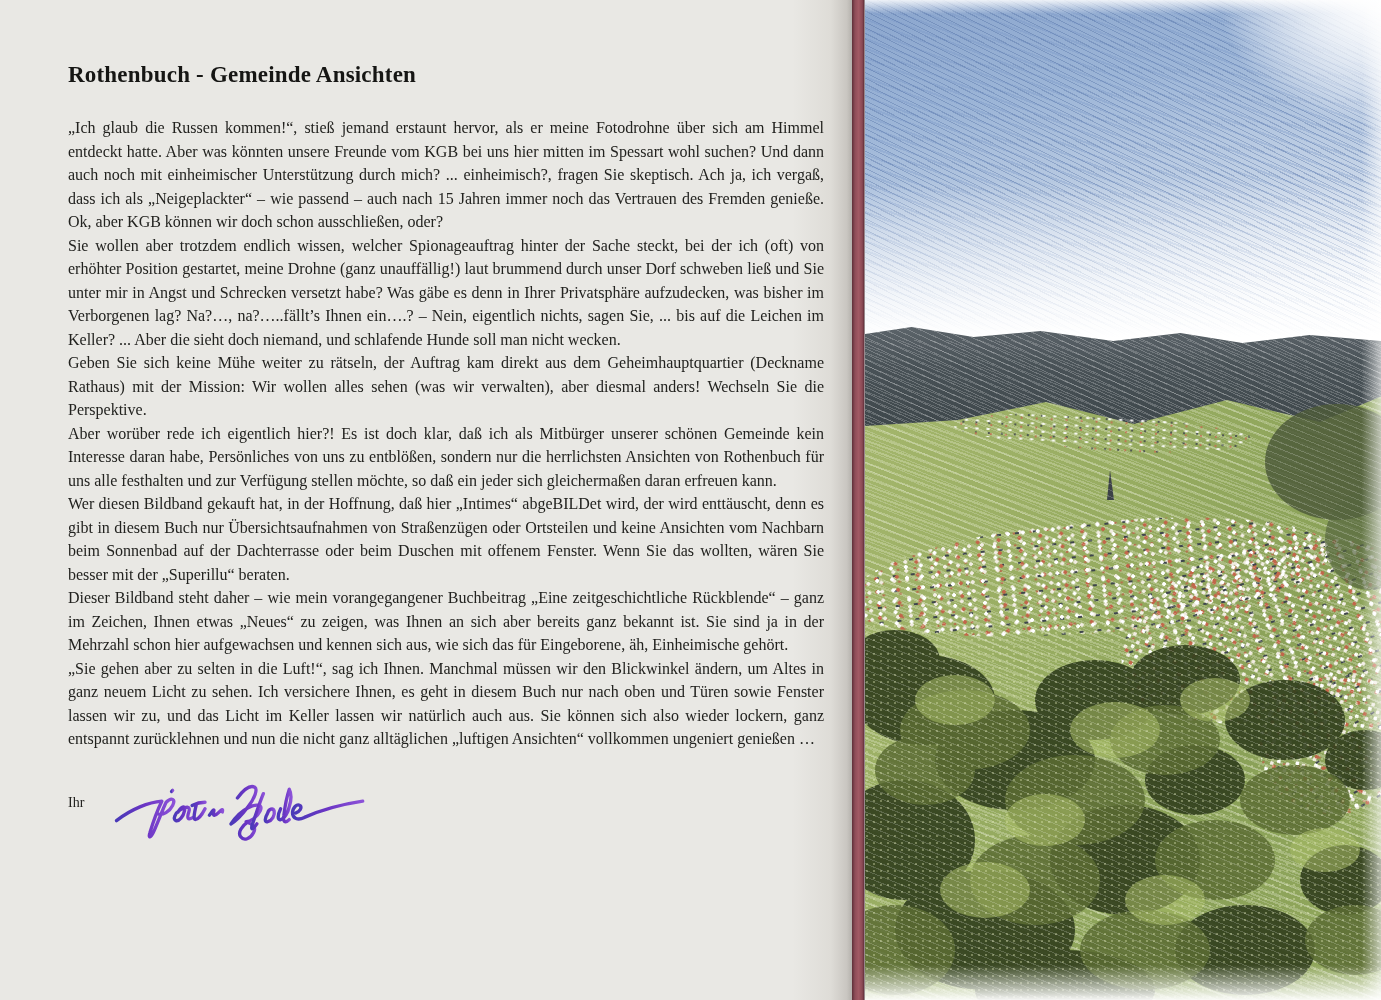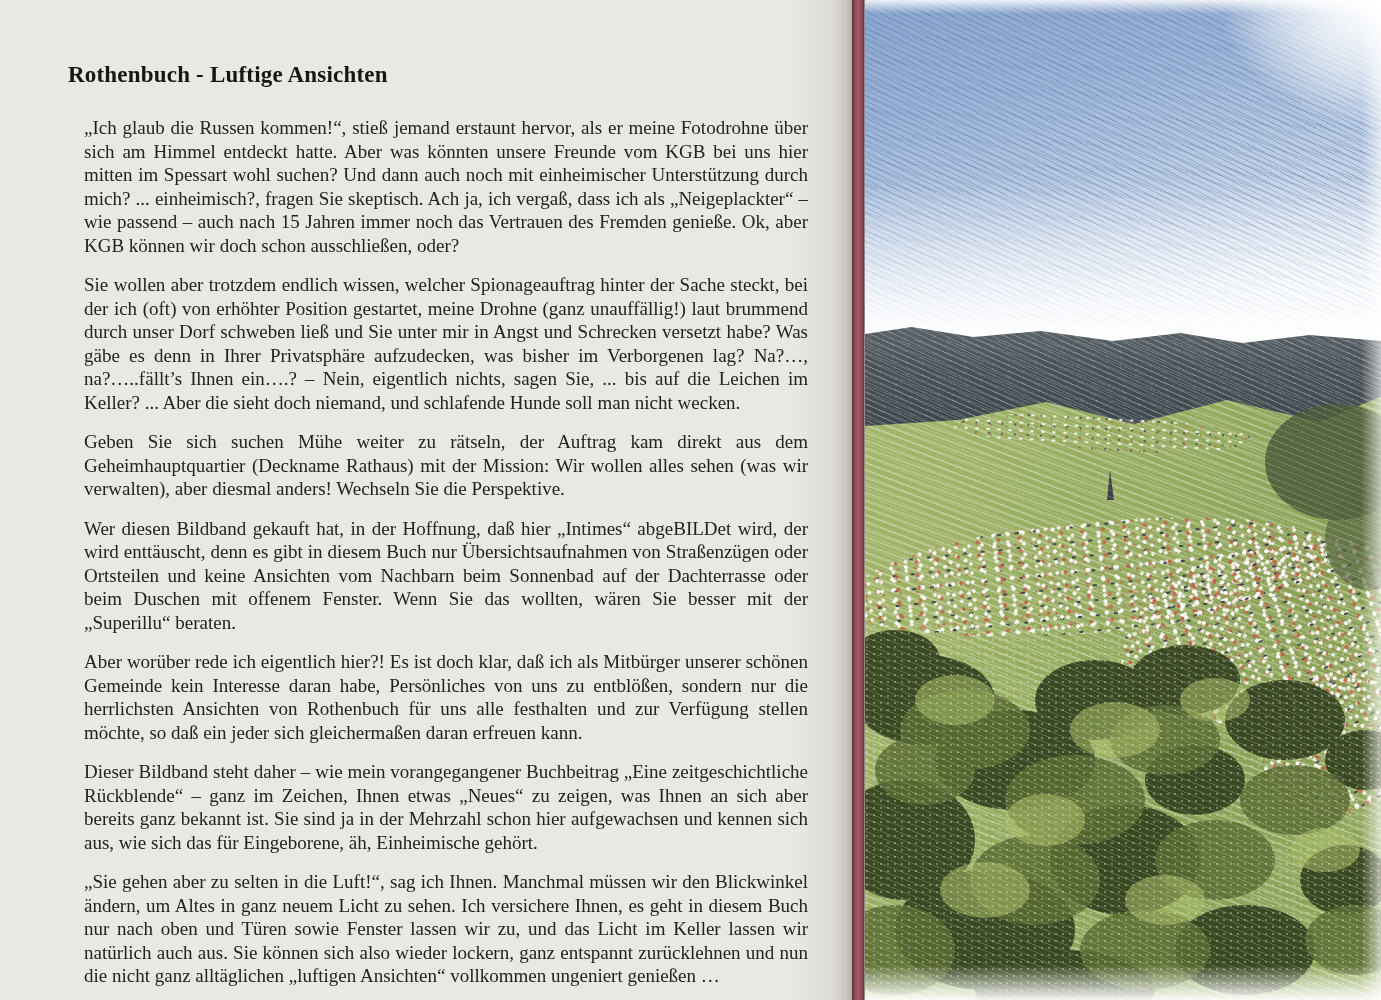--- a/index.html
+++ b/index.html
@@ -12,22 +12,22 @@
   .left-page{
     position:absolute;left:0;top:0;width:852px;height:1000px;box-sizing:border-box;
     padding:62px 28px 0 68px;
     background:linear-gradient(to right,#e9e8e4 0%,#e9e8e4 93%,#dedcd7 97.5%,#c9c6c1 99.4%,#b4b1ac 100%);
   }
   .page-title{
     margin:0 0 28px 0;
     font-size:23px;font-weight:bold;color:#161614;letter-spacing:.2px;
   }
   .body-text p{
-    margin:16px;
-    font-size:19px;line-height:23.5px;color:#22221f;
+    margin:0;
+    font-size:16px;line-height:23.5px;color:#22221f;
     text-align:justify;
   }
   .closing{
     margin-top:16px;position:relative;height:90px;
   }
   .closing-word{
     font-size:14px;color:#22221f;position:absolute;left:0;top:28px;
   }
   .signature{position:absolute;left:42px;top:0;}
   
@@ -100,27 +100,27 @@
       linear-gradient(to left, rgba(255,255,255,.65), rgba(255,255,255,0) 4%),
       radial-gradient(260px 210px at 100% 0%, rgba(255,255,255,.85), rgba(255,255,255,0) 62%);
   }
 </style>
 </head>
 <body>
 
 <div>
 
   <section class="left-page">
-    <h1 class="page-title">Rothenbuch - Luftige Ansichten</h1>
+    <h1 class="page-title">Rothenbuch - Gemeinde Ansichten</h1>
     <div class="body-text">
       <p>„Ich glaub die Russen kommen!“, stieß jemand erstaunt hervor, als er meine Fotodrohne über sich am Himmel entdeckt hatte. Aber was könnten unsere Freunde vom KGB bei uns hier mitten im Spessart wohl suchen? Und dann auch noch mit einheimischer Unterstützung durch mich? ... einheimisch?, fragen Sie skeptisch. Ach ja, ich vergaß, dass ich als „Neigeplackter“ – wie passend – auch nach 15 Jahren immer noch das Vertrauen des Fremden genieße. Ok, aber KGB können wir doch schon ausschließen, oder?</p>
       <p>Sie wollen aber trotzdem endlich wissen, welcher Spionageauftrag hinter der Sache steckt, bei der ich (oft) von erhöhter Position gestartet, meine Drohne (ganz unauffällig!) laut brummend durch unser Dorf schweben ließ und Sie unter mir in Angst und Schrecken versetzt habe? Was gäbe es denn in Ihrer Privatsphäre aufzudecken, was bisher im Verborgenen lag? Na?…, na?…..fällt’s Ihnen ein….? – Nein, eigentlich nichts, sagen Sie, ... bis auf die Leichen im Keller? ...  Aber die sieht doch niemand, und schlafende Hunde soll man nicht wecken.</p>
-      <p>Geben Sie sich suchen Mühe weiter zu rätseln, der Auftrag kam direkt aus dem Geheimhauptquartier (Deckname Rathaus) mit der Mission:  Wir wollen alles sehen (was wir verwalten), aber diesmal anders! Wechseln Sie die Perspektive.</p>
+      <p>Geben Sie sich keine Mühe weiter zu rätseln, der Auftrag kam direkt aus dem Geheimhauptquartier (Deckname Rathaus) mit der Mission:  Wir wollen alles sehen (was wir verwalten), aber diesmal anders! Wechseln Sie die Perspektive.</p>
+      <p>Aber worüber rede ich eigentlich hier?! Es ist doch klar, daß ich als Mitbürger unserer schönen Gemeinde kein Interesse daran habe, Persönliches von uns zu entblößen, sondern nur die herrlichsten Ansichten von Rothenbuch für uns alle festhalten und zur Verfügung stellen möchte, so daß ein jeder sich gleichermaßen daran erfreuen kann.</p>
       <p>Wer diesen Bildband gekauft hat, in der Hoffnung, daß hier „Intimes“ abgeBILDet wird, der wird enttäuscht, denn es gibt in diesem Buch nur Übersichtsaufnahmen von Straßenzügen oder Ortsteilen und keine Ansichten vom Nachbarn beim Sonnenbad auf der Dachterrasse oder beim Duschen mit offenem Fenster. Wenn Sie das wollten, wären Sie besser mit der „Superillu“ beraten.</p>
-      <p>Aber worüber rede ich eigentlich hier?! Es ist doch klar, daß ich als Mitbürger unserer schönen Gemeinde kein Interesse daran habe, Persönliches von uns zu entblößen, sondern nur die herrlichsten Ansichten von Rothenbuch für uns alle festhalten und zur Verfügung stellen möchte, so daß ein jeder sich gleichermaßen daran erfreuen kann.</p>
       <p>Dieser Bildband steht daher – wie mein vorangegangener Buchbeitrag „Eine zeitgeschichtliche Rückblende“ – ganz im Zeichen, Ihnen etwas „Neues“ zu zeigen, was  Ihnen an sich aber bereits ganz bekannt ist. Sie sind ja in der Mehrzahl schon hier aufgewachsen und kennen sich aus, wie sich das für Eingeborene, äh, Einheimische gehört.</p>
       <p>„Sie gehen aber zu selten in die Luft!“, sag ich Ihnen. Manchmal müssen wir den Blickwinkel ändern, um Altes in ganz neuem Licht zu sehen. Ich versichere Ihnen, es geht in diesem Buch nur nach oben und Türen sowie Fenster lassen wir zu, und das Licht im Keller lassen wir natürlich auch aus. Sie können sich also wieder lockern, ganz entspannt zurücklehnen und nun die nicht ganz alltäglichen „luftigen Ansichten“ vollkommen ungeniert genießen …</p>
     </div>
     <div class="closing">
       <span class="closing-word">Ihr</span>
       <svg class="signature" width="270" height="90" viewBox="0 0 250 82" aria-hidden="true">
         <defs>
           <linearGradient id="sig-grad" x1="0" y1="0" x2="1" y2="0">
             <stop offset="0" stop-color="#4a3ab8"></stop>
             <stop offset=".5" stop-color="#6b35c4"></stop>

